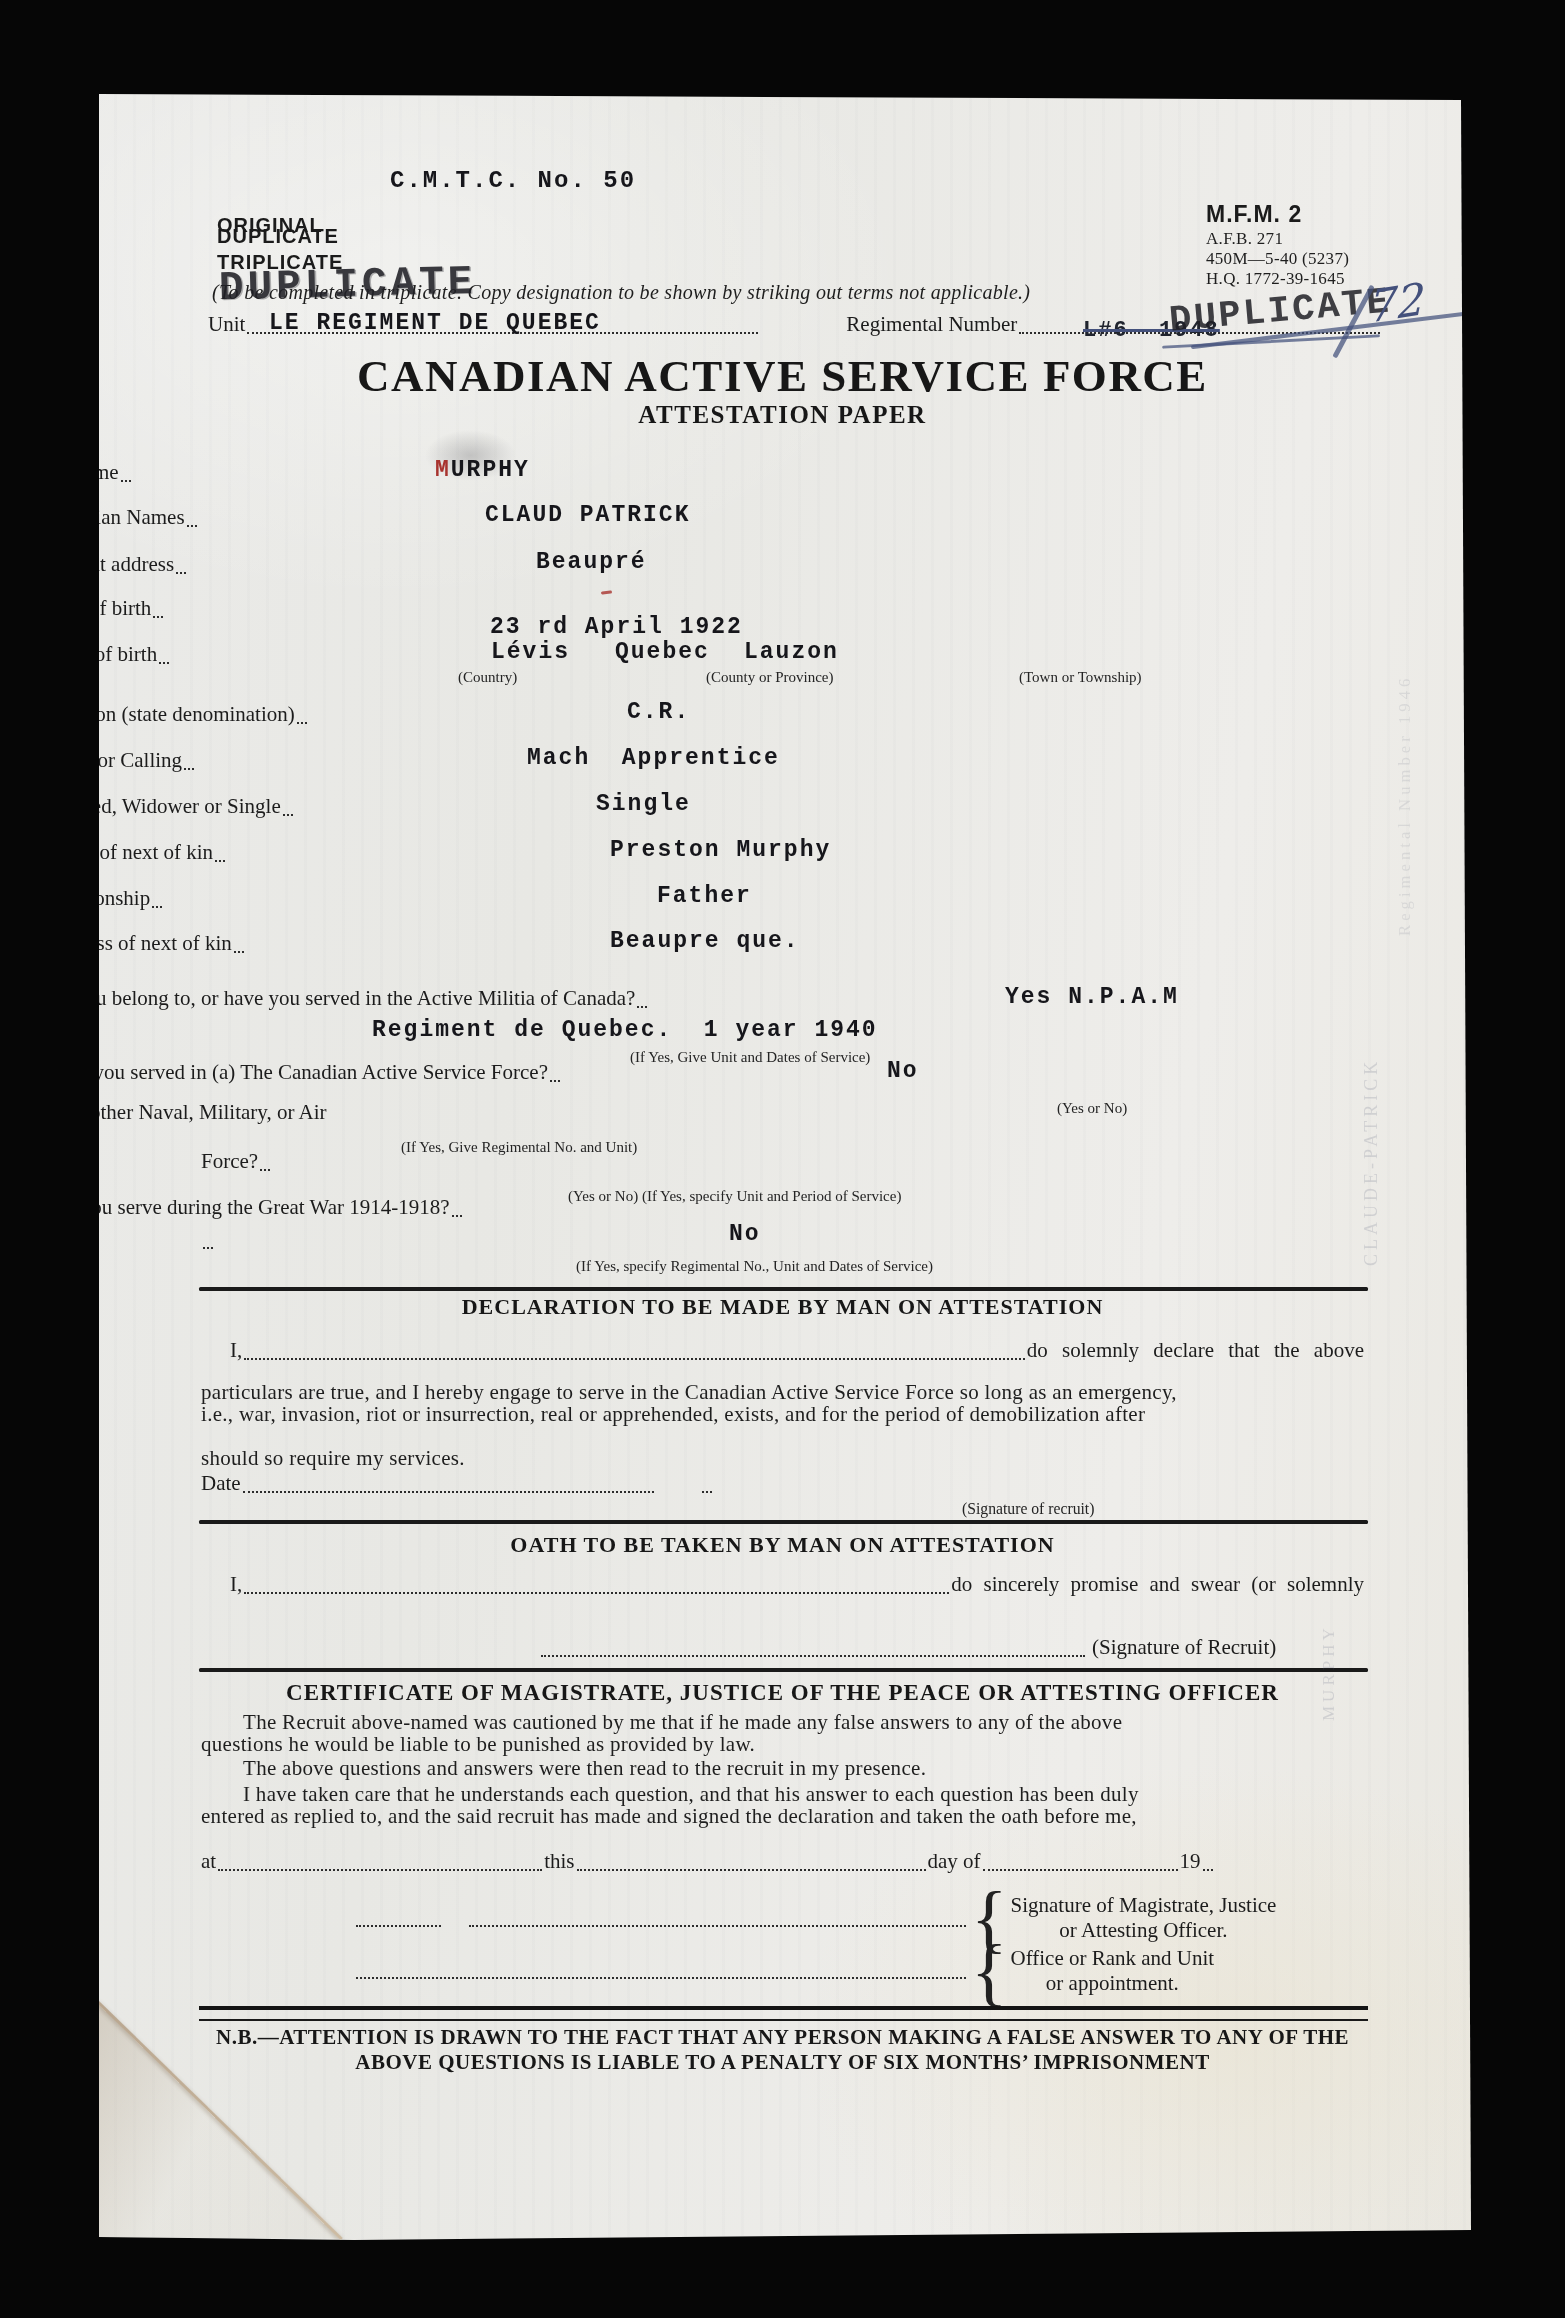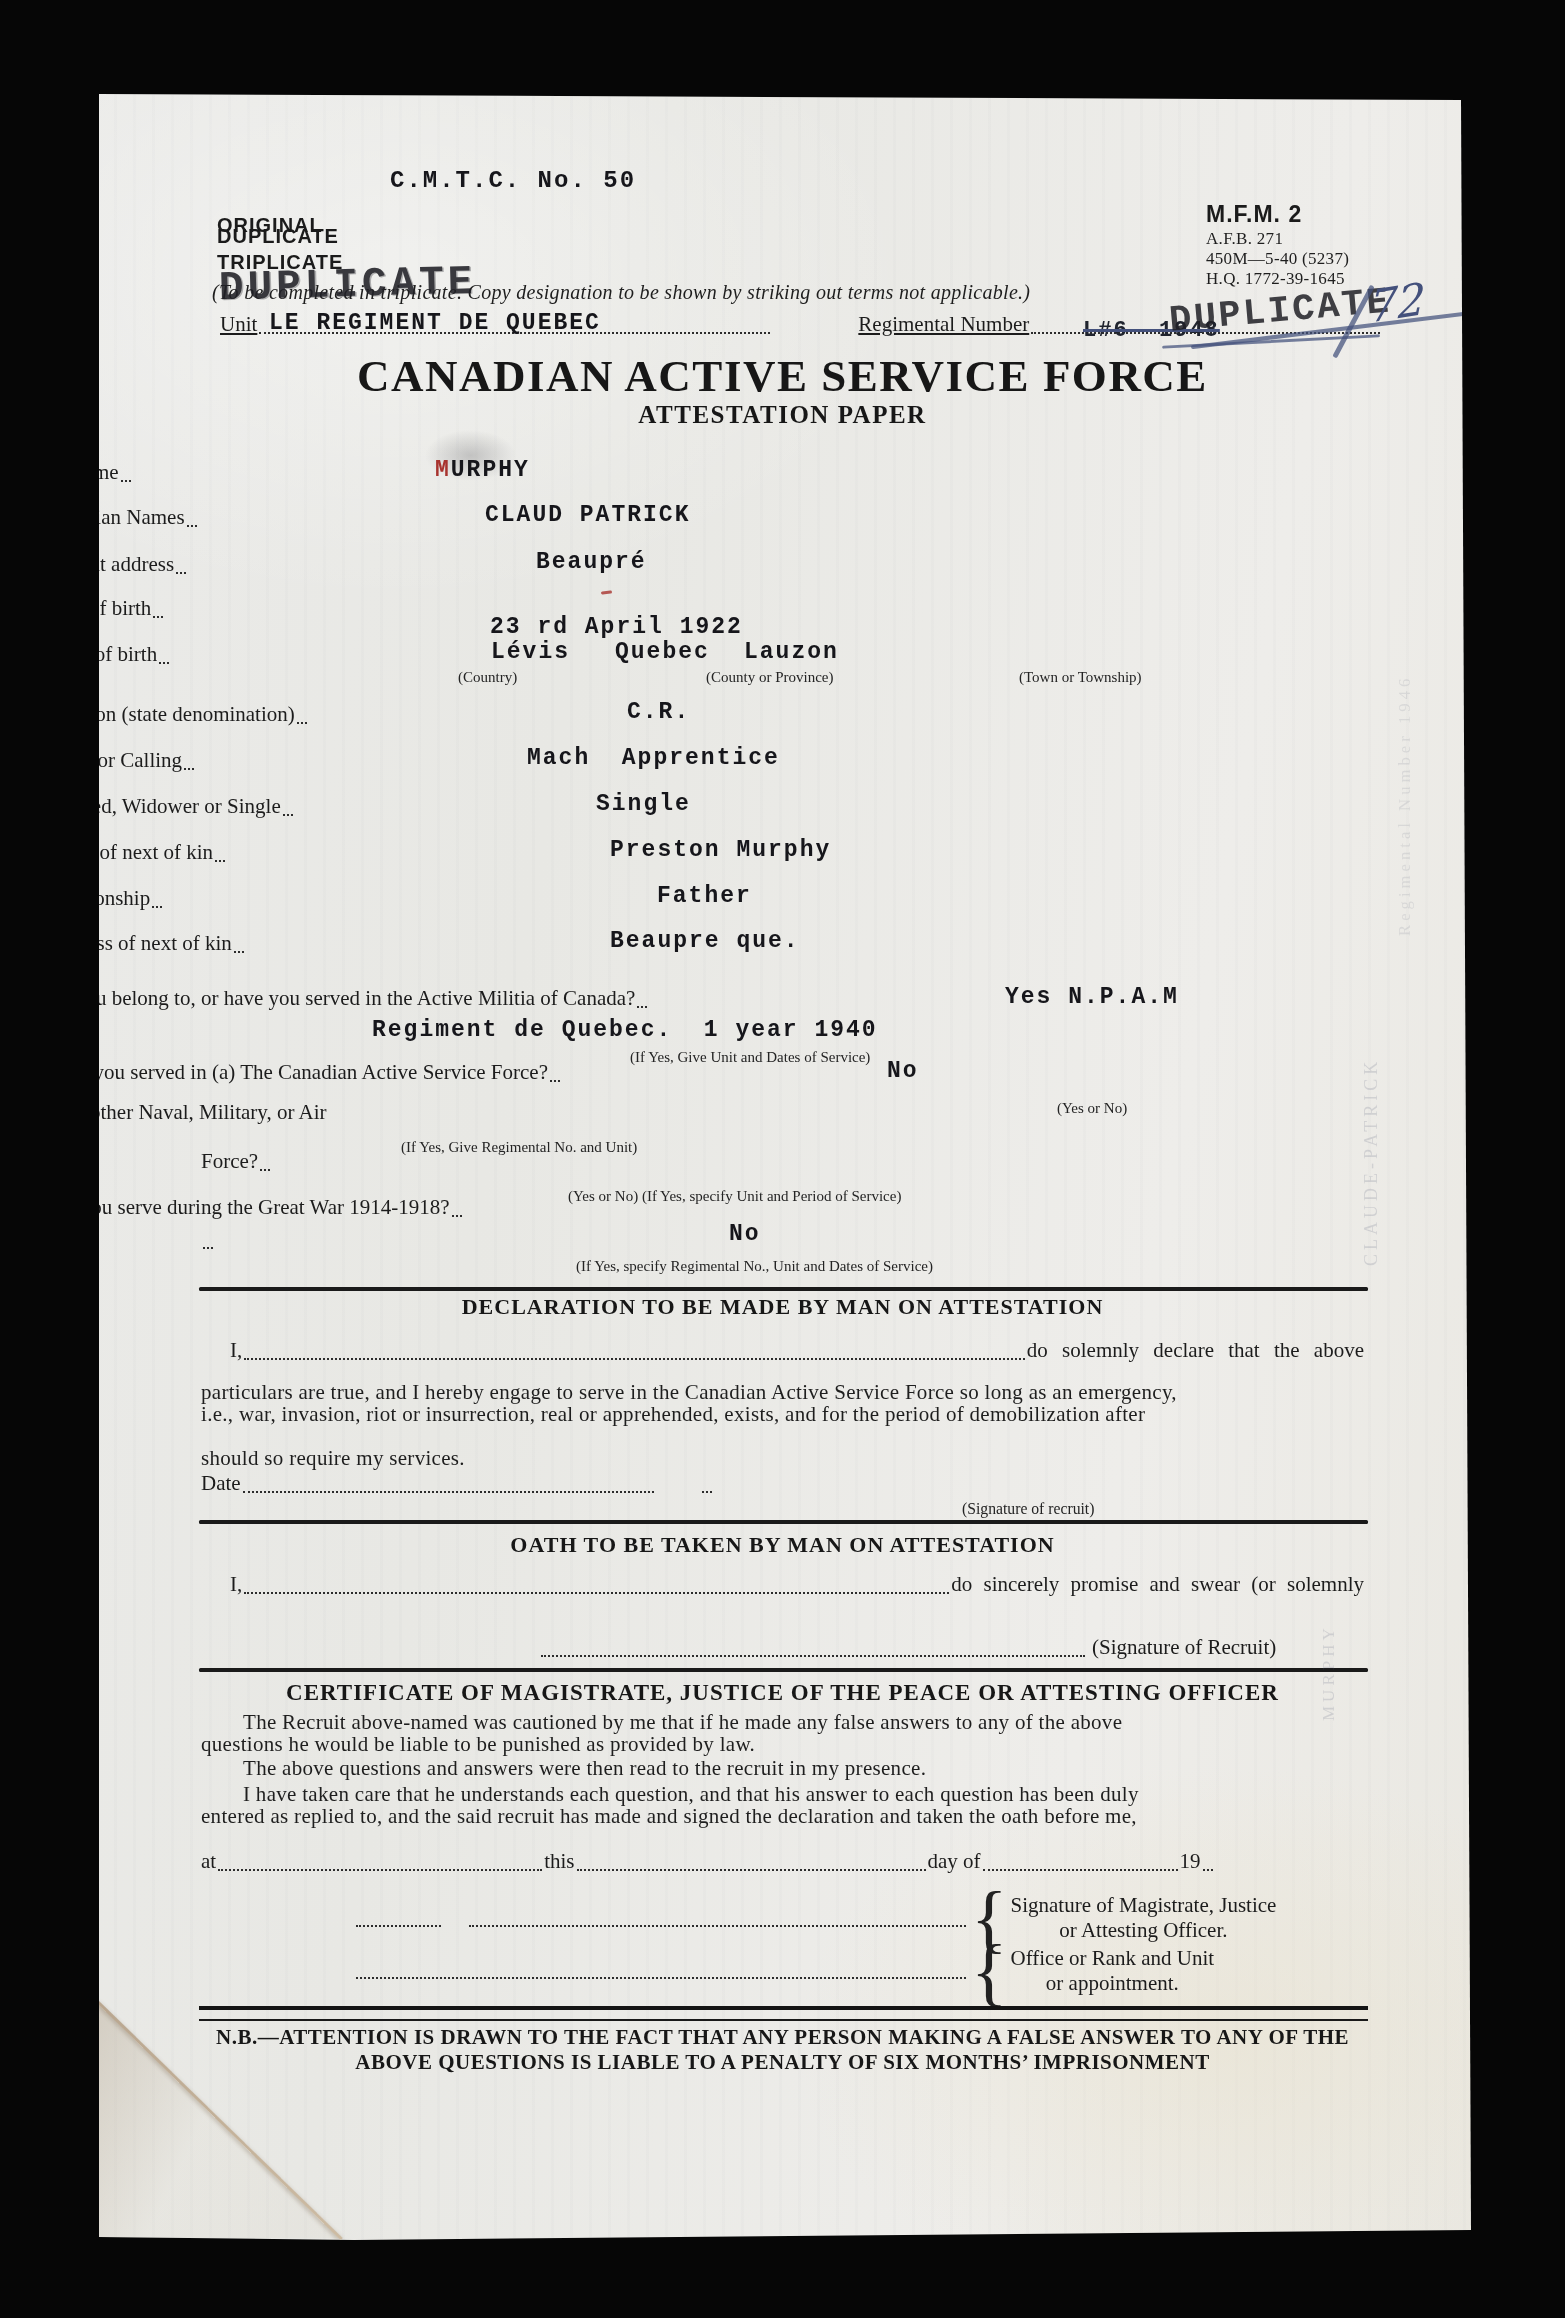--- a/index.html
+++ b/index.html
@@ -71,21 +71,21 @@
     <div class="bodyline" style="left:212px;top:281px;font-style:italic;font-size:20px;">(To be completed in triplicate.  Copy designation to be shown by striking out terms not applicable.)</div>
     <div class="stamp" style="left:219px;top:262px;font-size:41px;letter-spacing:4px;transform:rotate(-1.5deg);opacity:.88;text-shadow:1.5px 1px 0 rgba(30,30,35,.35);">DUPLICATE</div>
 
     <div>
       <div class="copyline" style="left:1206px;top:201px;font-size:23px;">M.F.M. 2</div>
       <div class="bodyline" style="left:1206px;top:229px;font-size:17px;">A.F.B. 271</div>
       <div class="bodyline" style="left:1206px;top:249px;font-size:17px;">450M—5-40 (5237)</div>
       <div class="bodyline" style="left:1206px;top:269px;font-size:17px;">H.Q. 1772-39-1645</div>
     </div>
 
-    <div class="row" style="left:220px;right:183px;top:308px;text-decoration:underline;">
+    <div class="row" style="left:208px;right:183px;top:308px;">
       <span class="printed">Unit</span>
       <span class="leader lw" style="width:511px;"></span>
       <span class="sp" style="width:86px;"></span>
       <span class="printed">Regimental Number</span>
       <span class="leader"></span>
     </div>
     <div class="tv" style="left:269px;top:310px;">LE REGIMENT DE QUEBEC</div>
 
     <div class="tv" style="left:1083px;top:318px;font-size:22px;color:#20242e;text-decoration:line-through;text-decoration-color:#44517c;text-decoration-thickness:3px;">L#6  1948</div>
     <div class="stamp" style="left:1169px;top:290px;font-size:37px;letter-spacing:2.5px;transform:rotate(-5deg);opacity:.85;">DUPLICATE</div>

